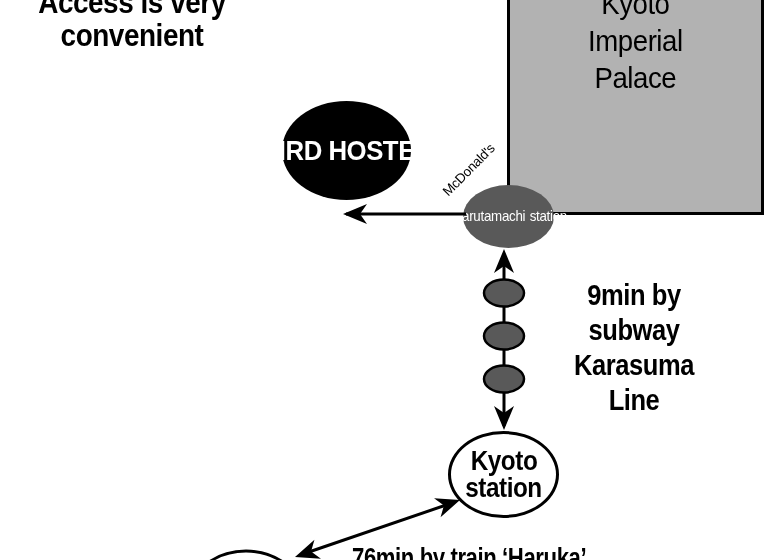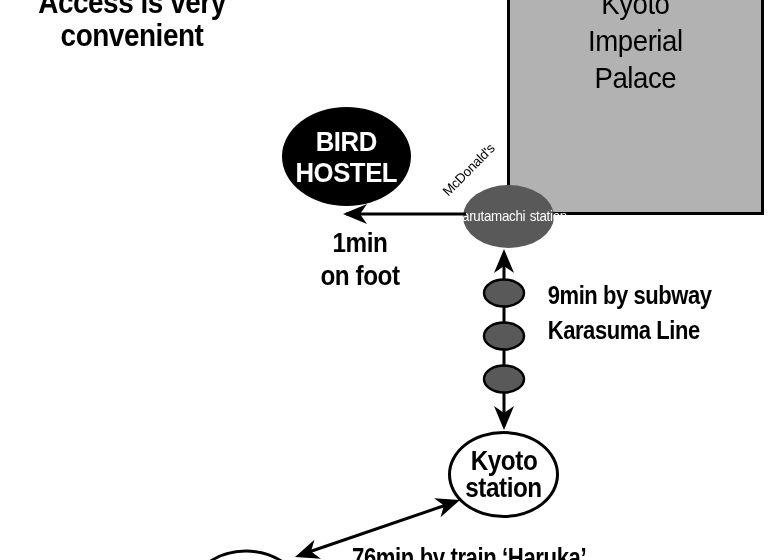--- a/index.html
+++ b/index.html
@@ -12,36 +12,36 @@
   .cond-l{transform:scaleX(0.82);transform-origin:left top;display:block;}
 
   .heading{left:4px;top:-14px;width:256px;text-align:center;
     font-size:31px;font-weight:bold;line-height:33px;letter-spacing:-0.5px;z-index:5;}
 
   .palace{left:507px;top:-42px;width:257px;height:257px;background:#b2b2b2;
     border:3px solid #000;box-sizing:border-box;display:flex;justify-content:center;z-index:1;}
   .palace-text{margin-top:24px;font-size:30px;line-height:37px;text-align:center;
     transform:scaleX(0.92);transform-origin:center top;letter-spacing:-0.5px;}
 
-  .hostel{left:282px;top:107px;width:129px;height:99px;background:#000;border-radius:50%;
-    display:flex;flex-direction:column;align-items:center;justify-content:center;z-index:3;}
+  .hostel{left:282px;top:101px;width:129px;height:99px;background:#000;border-radius:50%;
+    display:flex;align-items:center;justify-content:center;z-index:3;}
   .hostel div{color:#fff;font-size:28px;font-weight:bold;line-height:31px;
     transform:scaleX(0.92);letter-spacing:-0.5px;}
 
   .walk{left:298px;top:227px;width:124px;text-align:center;font-size:27px;font-weight:bold;
     line-height:33px;letter-spacing:-0.5px;z-index:5;}
 
   .mcd{left:445px;top:186px;font-size:13.5px;white-space:nowrap;
     transform:rotate(-45deg);transform-origin:0 50%;z-index:5;letter-spacing:-0.3px;}
 
   .maru{left:463px;top:185px;width:91px;height:63px;background:#595959;border-radius:50%;
     display:flex;align-items:center;justify-content:center;z-index:3;}
   .maru div{color:#fff;font-size:14.5px;line-height:15.5px;transform:scaleX(0.92);letter-spacing:-0.3px;}
 
-  .subway{left:536px;top:278px;width:196px;font-size:25px;font-weight:bold;
+  .subway{left:536px;top:278px;width:196px;text-align:center;font-size:29px;font-weight:bold;
     line-height:35px;letter-spacing:-0.5px;z-index:5;}
   .subway span{transform:scaleX(0.88);transform-origin:center top;display:block;}
 
   .kyoto{left:448px;top:431px;width:111px;height:87px;background:#fff;border:3px solid #000;
     box-sizing:border-box;border-radius:50%;display:flex;flex-direction:column;
     align-items:center;justify-content:center;z-index:3;}
   .kyoto div{font-size:27px;font-weight:bold;line-height:27px;transform:scaleX(0.9);letter-spacing:-0.5px;}
 
   .train{left:352px;top:543px;font-size:27px;font-weight:bold;white-space:nowrap;
     letter-spacing:-0.5px;z-index:5;}
@@ -85,26 +85,20 @@
     <path d="M303,554 L452,503" stroke="#000000" stroke-width="3" fill="none"></path>
     <path d="M0,0 L24,-10 L17,0 L24,10 Z" transform="translate(460,500) rotate(161)" fill="#000000"></path>
     <path d="M0,0 L24,-10 L17,0 L24,10 Z" transform="translate(295,557) rotate(-19)" fill="#000000"></path>
   </svg>
 
   <div class="abs hostel">
     <div>BIRD</div>
     <div>HOSTEL</div>
   </div>
 
-  <div class="abs walk">
-    <span class="cond">
-      <span>1min</span><br>
-      <span>on foot</span>
-    </span>
-  </div>
 
   <div class="abs mcd">McDonald's</div>
 
   <div class="abs maru">
     <div>Marutamachi</div>
     <div>station</div>
   </div>
 
   <div class="abs subway">
     <span>9min by subway</span>

